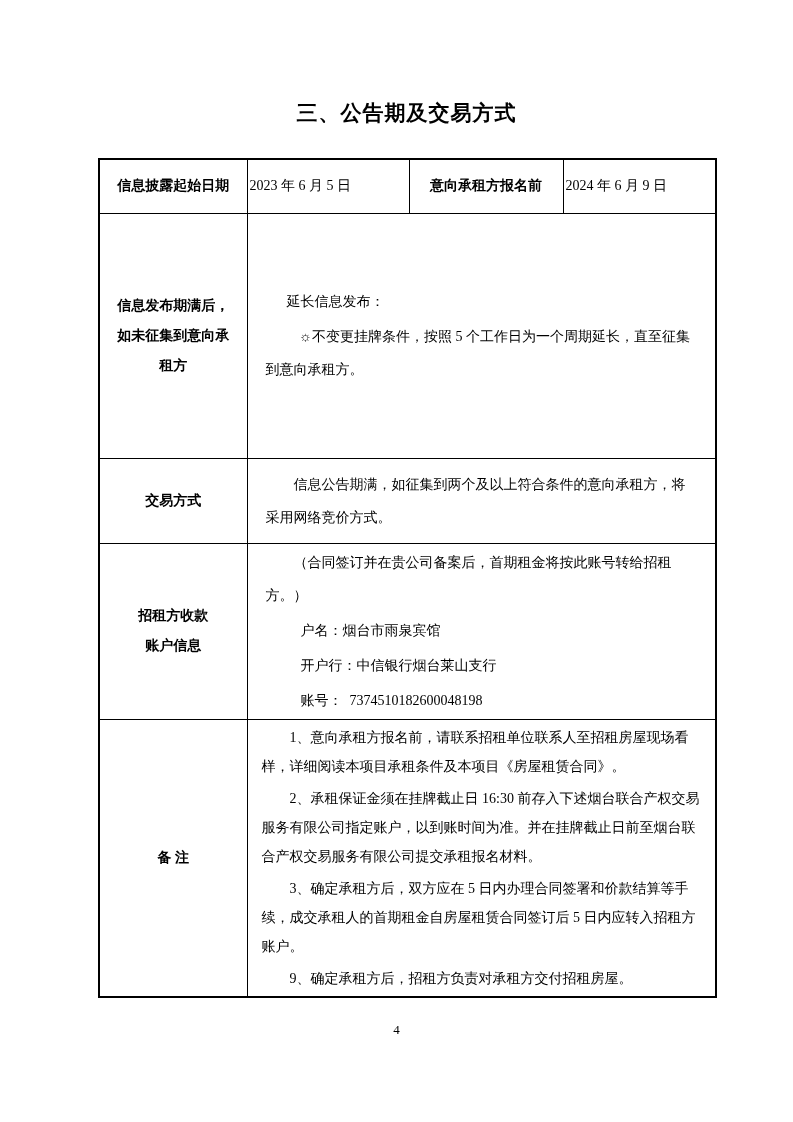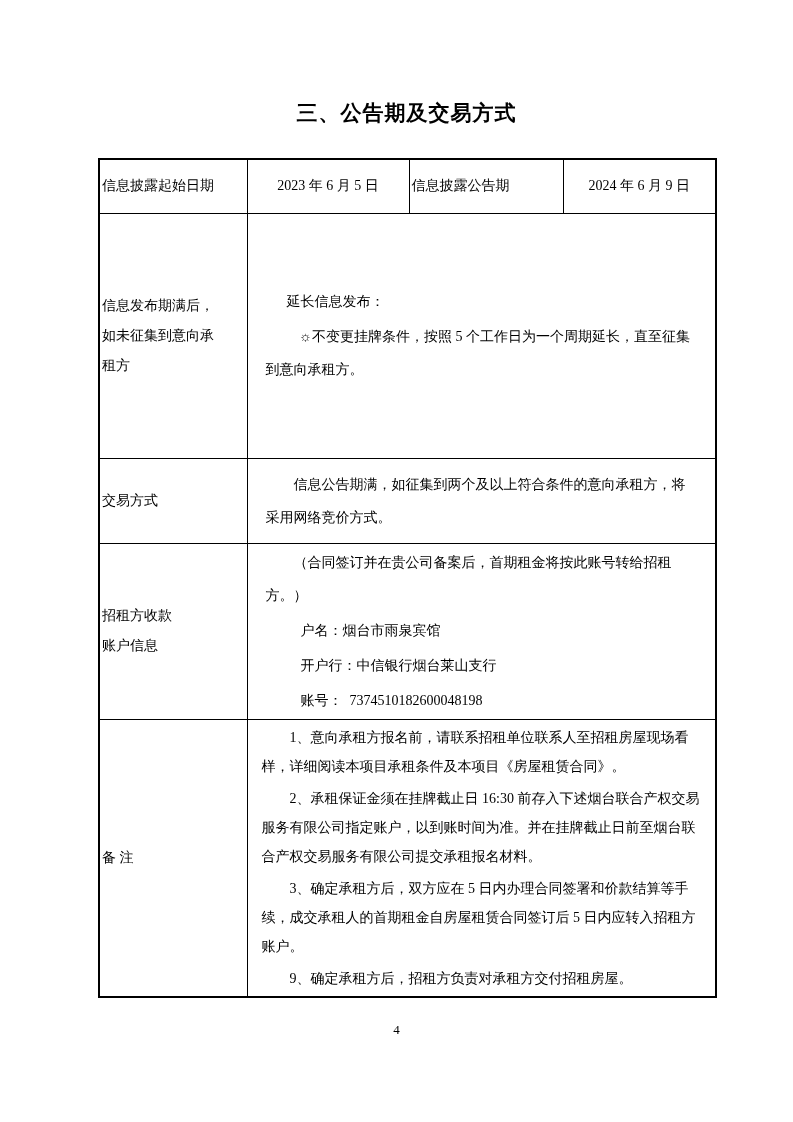--- a/index.html
+++ b/index.html
@@ -34,28 +34,28 @@
     border: 2px solid #000000;
   }
   table.main-table td {
     border: 1px solid #000000;
     padding: 0 2px;
     font-size: 14px;
     vertical-align: middle;
     overflow: hidden;
   }
   td.label-cell {
-    font-weight: normal;
+    font-weight: bold;
     font-size: 16px;
+    text-align: center;
     white-space: pre-line;
     line-height: 30px;
     padding: 0 8px;
   }
   td.value-cell-center {
-    text-align: center;
     line-height: 30px;
   }
   td.content-cell { line-height: 33px; }
   td.content-cell p { margin: 2px 16px; }
   .indent-1 { text-indent: 1.5em; }
   .indent-2 { text-indent: 2.4em; }
   .indent-2a { text-indent: 2em; }
   .indent-25 { text-indent: 2.5em; }
   .pre { white-space: pre-wrap; font-family: Liberation Serif, serif; }
   td.extension-cell { vertical-align: middle; padding-top: 36px; }
@@ -82,21 +82,21 @@
       <col style="width:148px">
         <col style="width:162px">
         <col style="width:154px">
         <col style="width:153px">
     </colgroup>
 
     <tbody>
         <tr style="height:54px">
       <td class="label-cell">信息披露起始日期</td>
       <td class="value-cell-center">2023 年 6 月 5 日</td>
-      <td class="label-cell">信息披露公告期</td>
+      <td class="label-cell">意向承租方报名前</td>
       <td class="value-cell-center">2024 年 6 月 9 日</td>
     </tr>
 
 
     <tr style="height:245px">
       <td class="label-cell">信息发布期满后，
 如未征集到意向承
 租方</td>
       <td class="content-cell extension-cell" colspan="3">
         <p class="indent-1">延长信息发布：</p>

